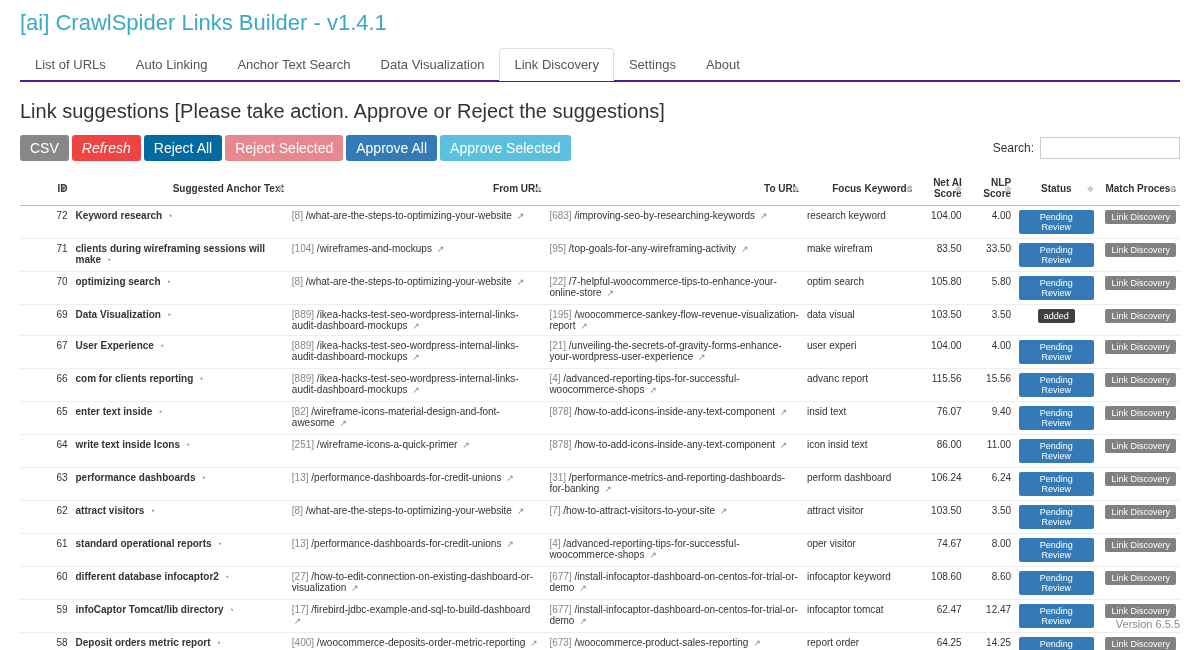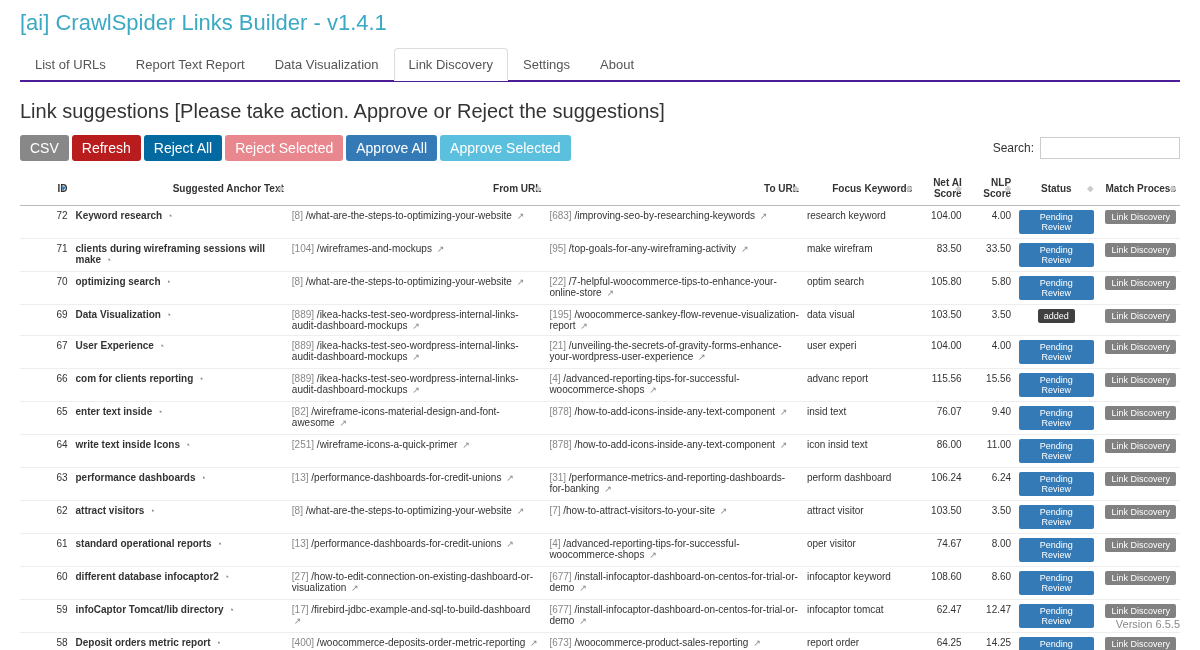--- a/index.html
+++ b/index.html
@@ -6,21 +6,21 @@
 body { font-family: "Helvetica Neue", Helvetica, Arial, sans-serif; font-size: 13px; color: #333; background: #fff; }
 .container { width: 1200px; padding: 10px 20px; }
 .title { color: #3ba9c4; font-size: 22px; font-weight: 400; margin-bottom: 12px; }
 .tabs { display: flex; border-bottom: 2px solid #4c1d95; margin-bottom: 18px; }
 .tab { padding: 8px 14px; border: 1px solid transparent; border-radius: 4px 4px 0 0; cursor: pointer; color: #555; font-size: 13px; margin-bottom: -1px; }
 .tab.active { border: 1px solid #ddd; border-bottom: 1px solid #fff; background: #fff; color: #555; }
 h3.subtitle { font-size: 20px; font-weight: 500; color: #333; margin: 10px 0 12px; }
 .toolbar { display: flex; align-items: center; margin-bottom: 10px; }
 .btn { display: inline-block; padding: 5px 10px; font-size: 14px; color: #fff; border: none; border-radius: 3px; cursor: pointer; margin-right: 3px; }
 .btn-grey { background: #888; }
-.btn-teal { background: #b91c1c; }
+.btn-teal { background: #ef4444; font-style: italic; }
 .btn-red { background: #0369a1; }
 .btn-pink { background: #e9878f; }
 .btn-blue { background: #337ab7; }
 .btn-lblue { background: #5bc0de; }
 .search-wrap { margin-left: auto; display: flex; align-items: center; font-size: 12px; }
 .search-wrap input { margin-left: 6px; border: 1px solid #ccc; padding: 3px 5px; width: 140px; height: 22px; }
 table { width: 100%; border-collapse: collapse; table-layout: fixed; }
 thead th { border-bottom: 1px solid #bbb; font-size: 10px; font-weight: 700; color: #333; padding: 6px 4px; text-align: right; position: relative; }
 thead th .sortmark { position: absolute; right: 4px; top: 50%; transform: translateY(-50%); color: #ccc; font-size: 8px; line-height: 7px; }
 thead th .sortmark.on { color: #337ab7; }
@@ -48,21 +48,22 @@
 .version { position: fixed; bottom: 20px; right: 20px; font-size: 11px; color: #888; }
 </style>
 </head>
 <body>
 
 <div class="container">
   <div class="title">[ai] CrawlSpider Links Builder - v1.4.1</div>
 
   <div class="tabs">
       <div class="tab">List of URLs</div>
-      <div class="tab">Report Text Report</div>
+      <div class="tab">Auto Linking</div>
+      <div class="tab">Anchor Text Search</div>
       <div class="tab">Data Visualization</div>
       <div class="tab active">Link Discovery</div>
       <div class="tab">Settings</div>
       <div class="tab">About</div>
     </div>
 
   <h3 class="subtitle">Link suggestions [Please take action. Approve or Reject the suggestions]</h3>
 
   <div class="toolbar">
     <button class="btn btn-grey">CSV</button>

